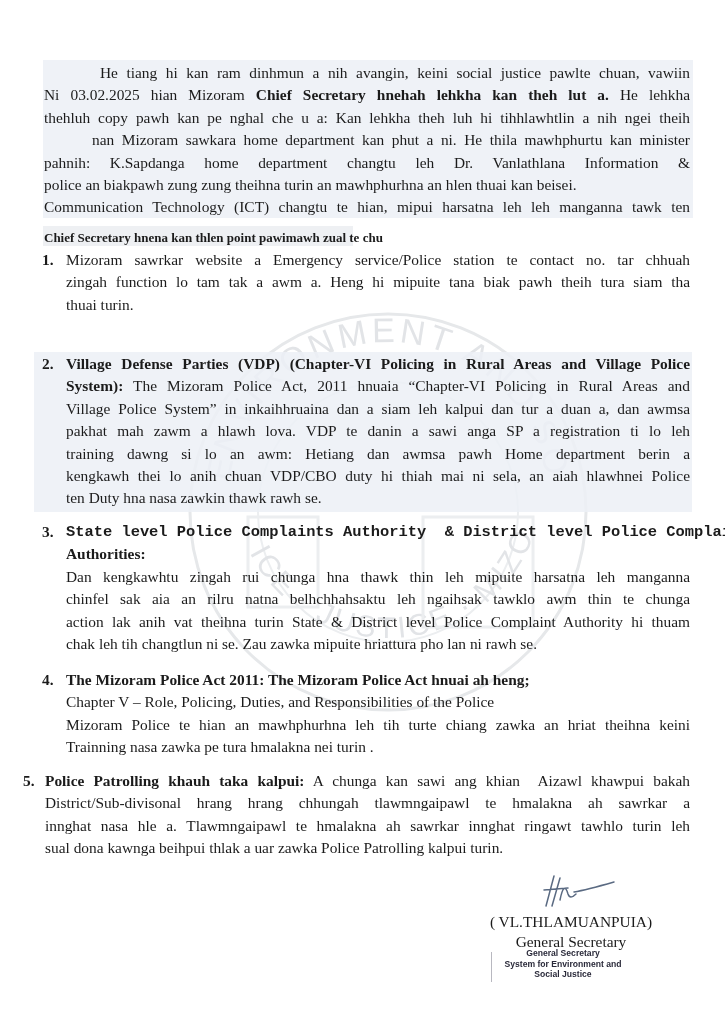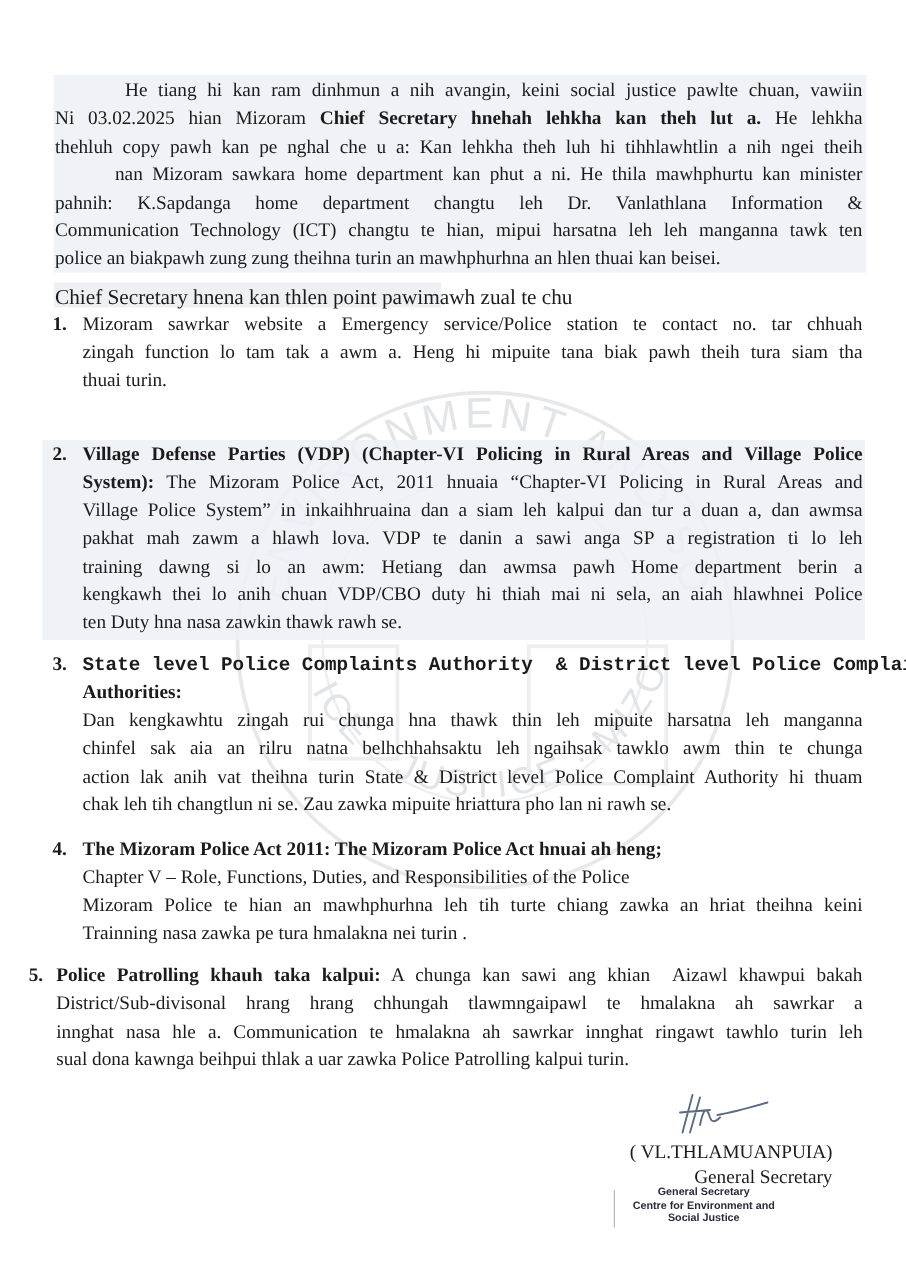--- a/index.html
+++ b/index.html
@@ -16,30 +16,30 @@
   .hl {
     position: absolute; background: rgba(236, 240, 246, 0.85);
   }
   .para {
     position: absolute; font-size: 15.4px; line-height: 22.4px; text-align: justify;
     text-align-last: left;
   }
   .para .indent { display: inline-block; width: 56px; }
   b { font-weight: 700; }
   .heading {
-    position: absolute; left: 44px; top: 228px; font-size: 17px; font-weight: 400; line-height: 20px;
+    position: absolute; left: 44px; top: 228px; font-size: 13px; font-weight: 700; line-height: 20px;
   }
   .item {
     position: absolute; font-size: 15.4px; line-height: 22.4px; text-align: justify;
   }
   .item .num { position: absolute; left: -24px; font-weight: 700; }
   .item .line { display: block; text-align: justify; text-align-last: justify; }
   .item .line.last { text-align-last: left; }
   .sig {
-    position: absolute; left: 476px; top: 870px; width: 190px; text-align: right;
+    position: absolute; left: 476px; top: 870px; width: 190px; text-align: center;
   }
   .sig .scribble { display: block; margin: 0 auto; }
   .sig .name { font-size: 15.4px; line-height: 20px; margin-top: 2px; }
   .sig .title { font-size: 15.4px; line-height: 20px; }
   .stamp {
     position: absolute; left: 488px; top: 948px; width: 150px; text-align: center;
     font-family: "Liberation Sans", "DejaVu Sans", sans-serif; font-weight: 700;
     font-size: 8.6px; line-height: 10.5px; color: #2a2a3a;
   }
   .stamp-bar { position: absolute; left: 491px; top: 952px; width: 1px; height: 30px; background: #b8b8c0; }
@@ -69,22 +69,22 @@
   <div class="hl" style="left:43px; top:60px; width:650px; height:158px;"></div>
   <div class="hl" style="left:43px; top:226px; width:310px; height:20px; background:rgba(236,238,242,0.9);"></div>
   <div class="hl" style="left:34px; top:352px; width:658px; height:160px;"></div>
 
   <div class="para" style="left:44px; top:62px; width:646px;font-family:Liberation Serif, serif;">
     <div style="text-align:justify; text-align-last:justify;"><span class="indent"></span><span>He tiang hi kan ram dinhmun a nih avangin, keini social justice pawlte chuan, vawiin</span></div>
     <div style="text-align:justify; text-align-last:justify;"><span>Ni 03.02.2025 hian Mizoram </span><b>Chief Secretary hnehah lehkha kan theh lut a.</b><span> He lehkha</span></div>
     <div style="text-align:justify; text-align-last:justify;">thehluh copy pawh kan pe nghal che u a: Kan lehkha theh luh hi tihhlawhtlin a nih ngei theih</div>
     <div style="text-align:justify; text-align-last:justify;margin-left:48px;">nan Mizoram sawkara home department kan phut a ni. He thila mawhphurtu kan minister</div>
     <div style="text-align:justify; text-align-last:justify;">pahnih: K.Sapdanga home department changtu leh Dr. Vanlathlana Information &amp;</div>
+    <div>police an biakpawh zung zung theihna turin an mawhphurhna an hlen thuai kan beisei.</div>
     <div style="text-align:justify; text-align-last:justify;">Communication Technology (ICT) changtu te hian, mipui harsatna leh leh manganna tawk ten</div>
-    <div>police an biakpawh zung zung theihna turin an mawhphurhna an hlen thuai kan beisei.</div>
   </div>
 
   <div class="heading">Chief Secretary hnena kan thlen point pawimawh zual te chu</div>
 
   <div class="item" style="left:66px; top:249px; width:624px;">
     <span class="num">1.</span>
     <span class="line">Mizoram sawrkar website a Emergency service/Police station te contact no. tar chhuah</span>
     <span class="line">zingah function lo tam tak a awm a. Heng hi mipuite tana biak pawh theih tura siam tha</span>
     <span class="line last">thuai turin.</span>
   </div>
@@ -106,40 +106,40 @@
     <b class="line last">Authorities:</b>
     <span class="line">Dan kengkawhtu zingah rui chunga hna thawk thin leh mipuite harsatna leh manganna</span>
     <span class="line">chinfel sak aia an rilru natna belhchhahsaktu leh ngaihsak tawklo awm thin te chunga</span>
     <span class="line">action lak anih vat theihna turin State &amp; District level Police Complaint Authority hi thuam</span>
     <span class="line last">chak leh tih changtlun ni se. Zau zawka mipuite hriattura pho lan ni rawh se.</span>
   </div>
 
   <div class="item" style="left:66px; top:669px; width:624px;">
     <span class="num">4.</span>
     <b class="line last">The Mizoram Police Act 2011: The Mizoram Police Act hnuai ah heng;</b>
-    <span class="line last">Chapter V – Role, Functions, Duties, and Responsibilities of the Police</span>
+    <span class="line last">Chapter V – Role, Policing, Duties, and Responsibilities of the Police</span>
     <span class="line">Mizoram Police te hian an mawhphurhna leh tih turte chiang zawka an hriat theihna keini</span>
     <span class="line last">Trainning nasa zawka pe tura hmalakna nei turin .</span>
   </div>
 
   <div class="item" style="left:45px; top:770px; width:645px; padding-left:0;">
     <span class="num" style="left:-22px;">5.</span>
     <span class="line"><b>Police Patrolling khauh taka kalpui:</b><span style="white-space:pre;"> A chunga kan sawi ang khian  Aizawl khawpui bakah</span></span>
     <span class="line">District/Sub-divisonal hrang hrang chhungah tlawmngaipawl te hmalakna ah sawrkar a</span>
-    <span class="line">innghat nasa hle a. Communication te hmalakna ah sawrkar innghat ringawt tawhlo turin leh</span>
+    <span class="line">innghat nasa hle a. Tlawmngaipawl te hmalakna ah sawrkar innghat ringawt tawhlo turin leh</span>
     <span class="line last">sual dona kawnga beihpui thlak a uar zawka Police Patrolling kalpui turin.</span>
   </div>
 
   <div class="sig">
     <svg class="scribble" width="110" height="40" viewBox="0 0 110 40">
       <path d="M30 36 L38 6 M36 36 L44 8 M28 20 L52 18 M44 30 Q48 10 52 24 Q54 30 60 24 M58 22 Q70 20 98 12" fill="none" stroke="#5a6a82" stroke-width="1.5" stroke-linecap="round"></path>
     </svg>
     <div class="name">( VL.THLAMUANPUIA)</div>
     <div class="title">General Secretary</div>
   </div>
   <div class="stamp-bar"></div>
   <div class="stamp">
     <div>General Secretary</div>
-    <div>Centre for Environment and</div>
+    <div>System for Environment and</div>
     <div>Social Justice</div>
   </div>
 
 </div>
 
 </body></html>

